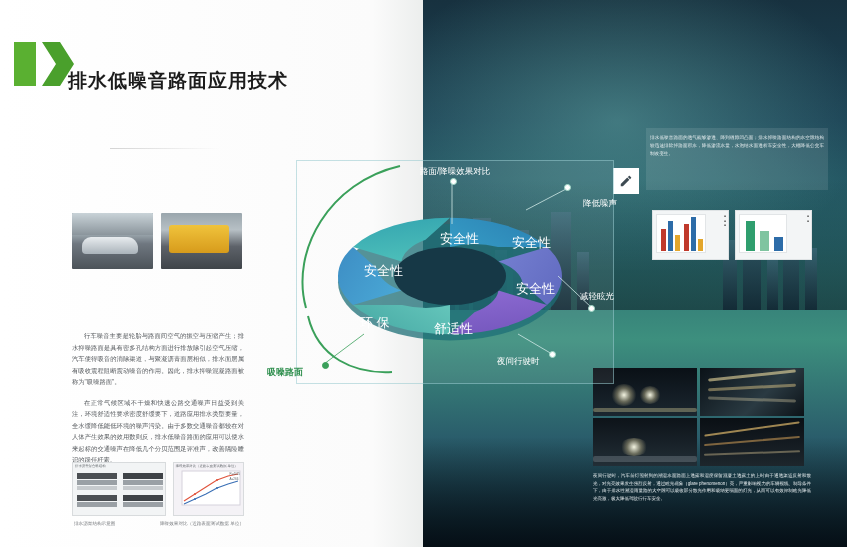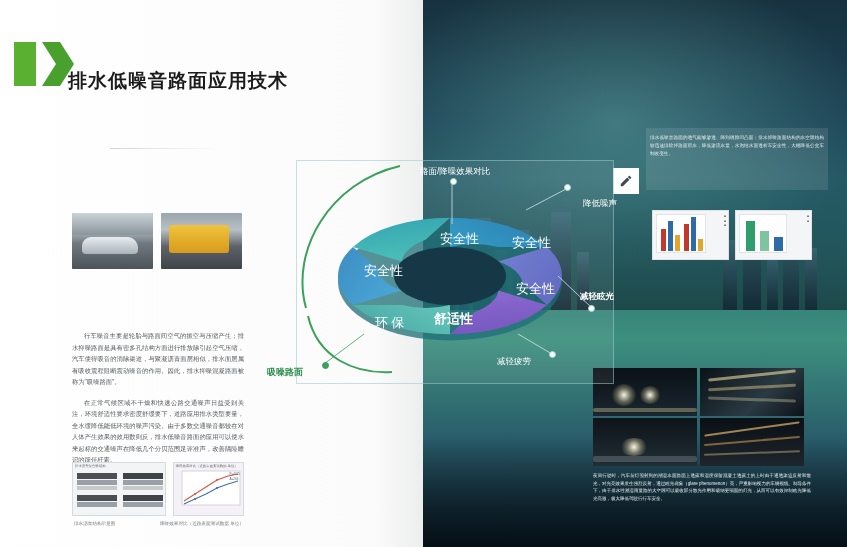--- a/index.html
+++ b/index.html
@@ -354,30 +354,30 @@
       <line x1="258" y1="118" x2="292" y2="150" stroke="#cfe9e6" stroke-width="0.8"></line>
       <line x1="218" y1="176" x2="252" y2="196" stroke="#cfe9e6" stroke-width="0.8"></line>
       <line x1="64" y1="176" x2="24" y2="206" stroke="#3aa05a" stroke-width="0.8"></line>
     </svg>
 
     
     <div class="ring-lbl" style="left:140px;top:72px;">安全性</div>
     <div class="ring-lbl" style="left:212px;top:76px;">安全性</div>
     <div class="ring-lbl" style="left:216px;top:122px;">安全性</div>
     <div class="ring-lbl" style="left:64px;top:104px;">安全性</div>
-    <div class="ring-lbl" style="left:134px;top:152px;font-weight:bold;">舒适性</div>
-    <div class="ring-lbl" style="left:75px;top:156px;font-family:Liberation Serif, serif;">环 保</div>
+    <div class="ring-lbl" style="left:134px;top:162px;">舒适性</div>
+    <div class="ring-lbl" style="left:60px;top:156px;">环 保</div>
 
     
     <div class="dot" style="left:150px;top:20px;"></div>
     <div class="dot" style="left:264px;top:26px;"></div>
     <div class="dot" style="left:288px;top:147px;"></div>
     <div class="dot" style="left:249px;top:193px;"></div>
     <div class="dot" style="left:22px;top:204px;background:#3aa05a;border-color:#3aa05a;"></div>
   </div>
 
   <div class="lbl" style="left:420px;top:166px;">路面/降噪效果对比</div>
   <div class="lbl" style="left:583px;top:198px;">降低噪声</div>
-  <div class="lbl" style="left:580px;top:291px;font-weight:bold;">减轻眩光</div>
-  <div class="lbl" style="left:497px;top:356px;">减轻疲劳</div>
+  <div class="lbl" style="left:580px;top:291px;">减轻眩光</div>
+  <div class="lbl" style="left:497px;top:356px;">夜间行驶时</div>
   <div class="lbl-green" style="left:267px;top:366px;">吸噪路面</div>
 
 </div>
 
 </body></html>

